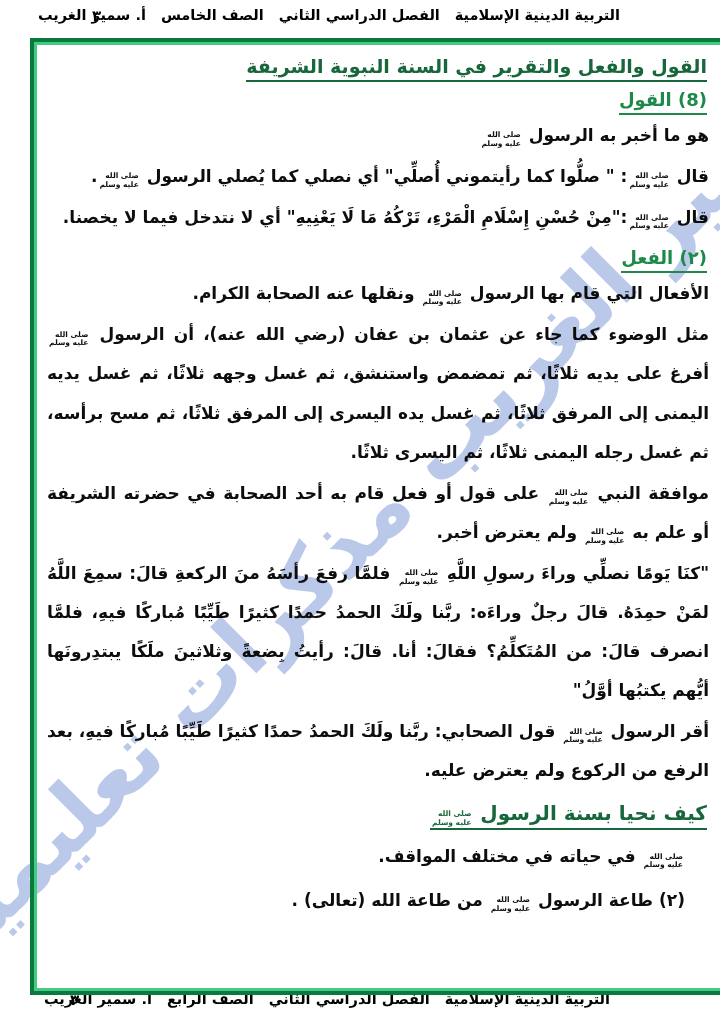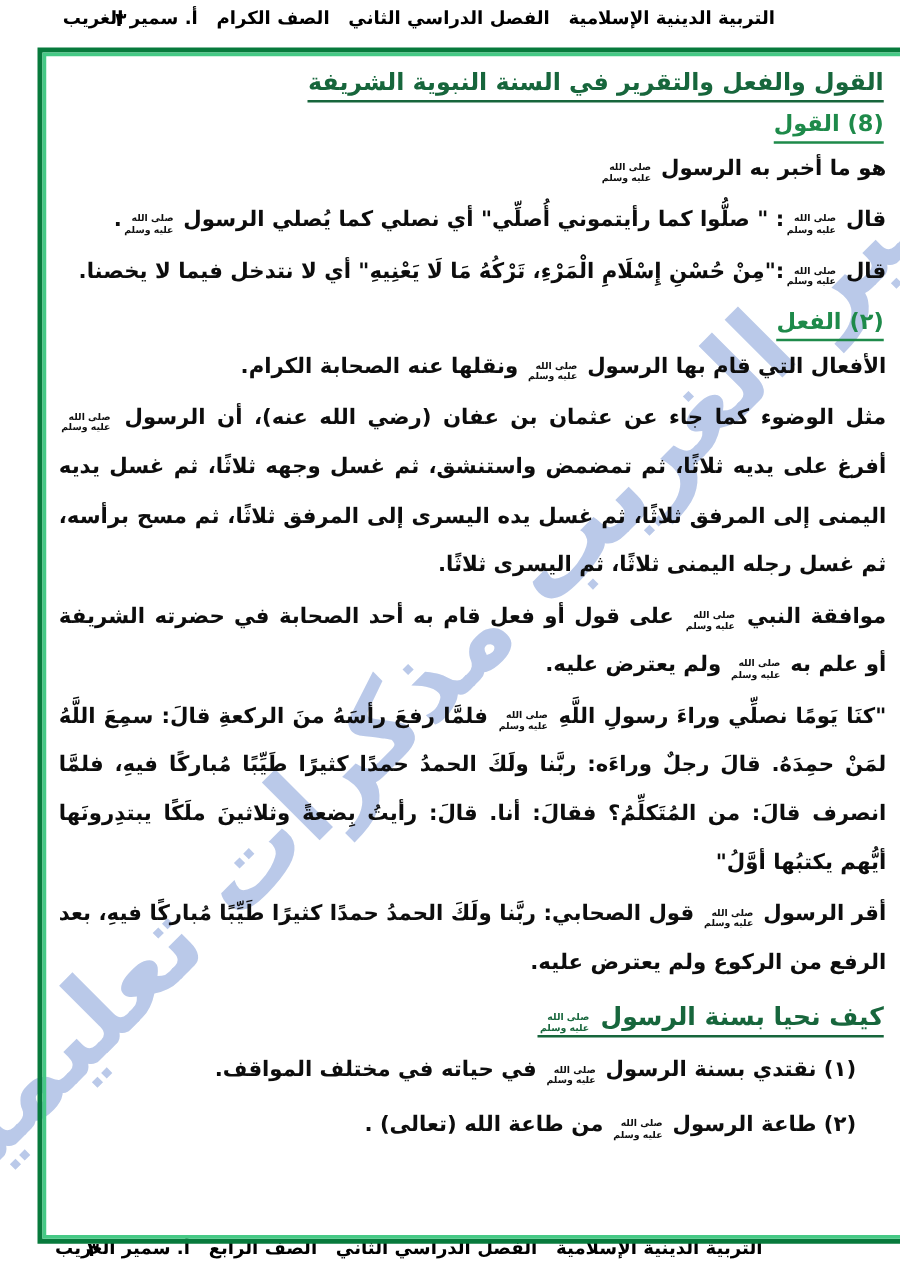--- a/index.html
+++ b/index.html
@@ -78,43 +78,43 @@
   .pbuh .pl{display:block;white-space:nowrap;}
 </style>
 </head>
 <body>
 
 <div class="page-header">
   <span class="page-num">٣</span>
   <div class="hf-text">
     <span>التربية الدينية الإسلامية</span>
     <span>الفصل الدراسي الثاني</span>
-    <span>الصف الكرام</span>
+    <span>الصف الخامس</span>
     <span>أ. سمير الغريب</span>
   </div>
 </div>
 
 <div class="watermark">سمير الغريب مذكرات تعليمية</div>
 
 <div class="frame-outer">
   <div class="frame-inner">
     <div id="content">
         <div class="block-title"><span class="u"><span>القول والفعل والتقرير في السنة النبوية الشريفة</span></span></div>
         <div class="block-section"><span class="u"><span>(8) القول</span></span></div>
         <div class="block-para"><span>هو ما أخبر به الرسول </span><span class="pbuh"><span class="pl">صلى الله</span><span class="pl">عليه وسلم</span></span></div>
         <div class="block-para"><span>قال </span><span class="pbuh"><span class="pl">صلى الله</span><span class="pl">عليه وسلم</span></span><span>: " صلُّوا كما رأيتموني أُصلِّي"  أي نصلي كما يُصلي الرسول </span><span class="pbuh"><span class="pl">صلى الله</span><span class="pl">عليه وسلم</span></span><span>.</span></div>
         <div class="block-para"><span>قال </span><span class="pbuh"><span class="pl">صلى الله</span><span class="pl">عليه وسلم</span></span><span>:"مِنْ حُسْنِ إِسْلَامِ الْمَرْءِ، تَرْكُهُ مَا لَا يَعْنِيهِ" أي لا نتدخل فيما لا يخصنا.</span></div>
         <div class="block-section"><span class="u"><span>(٢) الفعل</span></span></div>
         <div class="block-para"><span>الأفعال التي قام بها الرسول </span><span class="pbuh"><span class="pl">صلى الله</span><span class="pl">عليه وسلم</span></span><span> ونقلها عنه الصحابة الكرام.</span></div>
         <div class="block-para"><span>مثل الوضوء كما جاء عن عثمان بن عفان (رضي الله عنه)، أن الرسول </span><span class="pbuh"><span class="pl">صلى الله</span><span class="pl">عليه وسلم</span></span><span> أفرغ على يديه ثلاثًا، ثم تمضمض واستنشق، ثم غسل وجهه ثلاثًا، ثم غسل يديه اليمنى إلى المرفق ثلاثًا، ثم غسل يده اليسرى إلى المرفق ثلاثًا، ثم مسح برأسه، ثم غسل رجله اليمنى ثلاثًا، ثم اليسرى ثلاثًا.</span></div>
-        <div class="block-para"><span>موافقة النبي </span><span class="pbuh"><span class="pl">صلى الله</span><span class="pl">عليه وسلم</span></span><span> على قول أو فعل قام به أحد الصحابة في حضرته الشريفة أو علم به </span><span class="pbuh"><span class="pl">صلى الله</span><span class="pl">عليه وسلم</span></span><span> ولم يعترض عليه.</span></div>
+        <div class="block-para"><span>موافقة النبي </span><span class="pbuh"><span class="pl">صلى الله</span><span class="pl">عليه وسلم</span></span><span> على قول أو فعل قام به أحد الصحابة في حضرته الشريفة أو علم به </span><span class="pbuh"><span class="pl">صلى الله</span><span class="pl">عليه وسلم</span></span><span> ولم يعترض أخبر.</span></div>
         <div class="block-para"><span>"كنَا يَومًا نصلِّي وراءَ رسولِ اللَّهِ </span><span class="pbuh"><span class="pl">صلى الله</span><span class="pl">عليه وسلم</span></span><span> فلمَّا رفعَ رأسَهُ منَ الركعةِ قالَ: سمِعَ اللَّهُ لمَنْ حمِدَهُ. قالَ رجلٌ وراءَه: ربَّنا ولَكَ الحمدُ حمدًا كثيرًا طَيِّبًا مُباركًا فيهِ، فلمَّا انصرف قالَ: من المُتَكلِّمُ؟  فقالَ: أنا. قالَ: رأيتُ بِضعةً وثلاثينَ ملَكًا يبتدِرونَها أيُّهم يكتبُها أوَّلُ"</span></div>
         <div class="block-para"><span>أقر الرسول </span><span class="pbuh"><span class="pl">صلى الله</span><span class="pl">عليه وسلم</span></span><span> قول الصحابي: ربَّنا ولَكَ الحمدُ حمدًا كثيرًا طَيِّبًا مُباركًا فيهِ، بعد الرفع من الركوع ولم يعترض عليه.</span></div>
         <div class="block-title2"><span class="u"><span>كيف نحيا بسنة الرسول </span><span class="pbuh"><span class="pl">صلى الله</span><span class="pl">عليه وسلم</span></span></span></div>
-        <div class="list-item"><span>(١) نقتدي بسنة الرسول </span><span class="pbuh"><span class="pl">صلى الله</span><span class="pl">عليه وسلم</span></span><span> في حياته في مختلف المواقف.</span></div>
+        <div class="list-item"><span class="pbuh"><span class="pl">صلى الله</span><span class="pl">عليه وسلم</span></span><span> في حياته في مختلف المواقف.</span></div>
         <div class="list-item"><span>(٢) طاعة الرسول </span><span class="pbuh"><span class="pl">صلى الله</span><span class="pl">عليه وسلم</span></span><span> من طاعة الله (تعالى) .</span></div>
       </div>
   </div>
 </div>
 
 <div class="page-footer">
   <span class="page-num">٣</span>
   <div class="hf-text">
     <span>التربية الدينية الإسلامية</span>
     <span>الفصل الدراسي الثاني</span>

